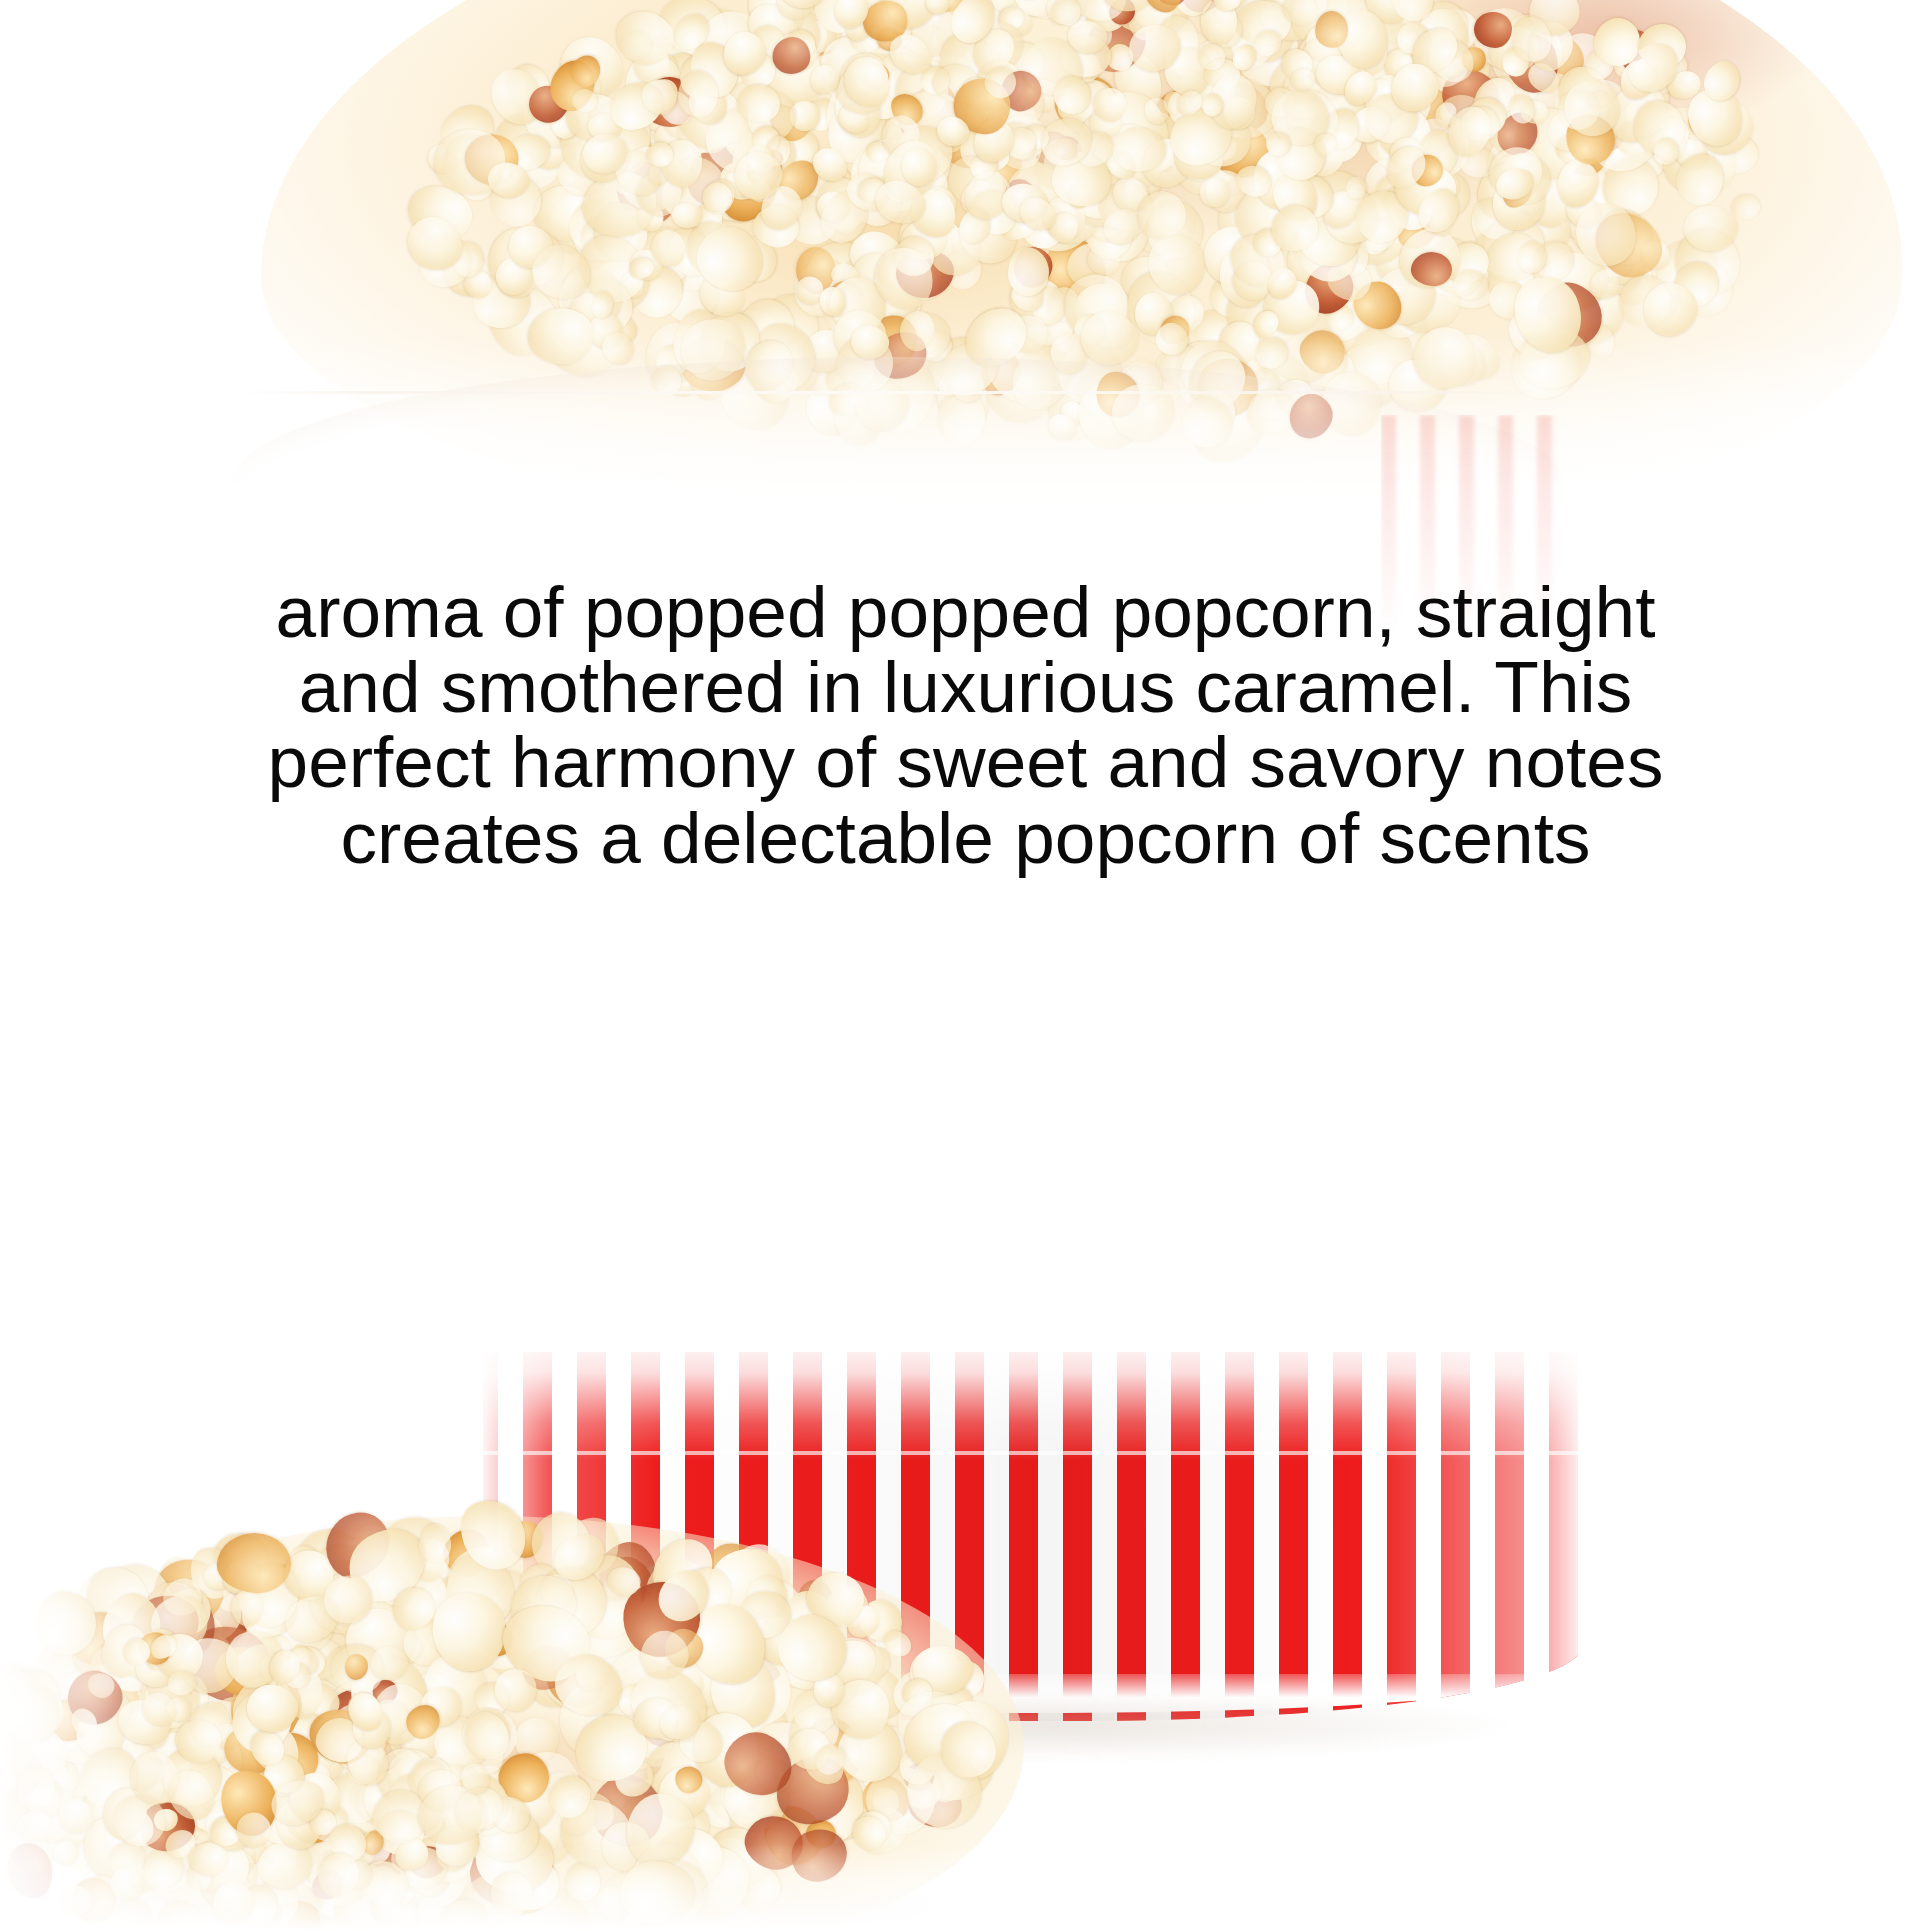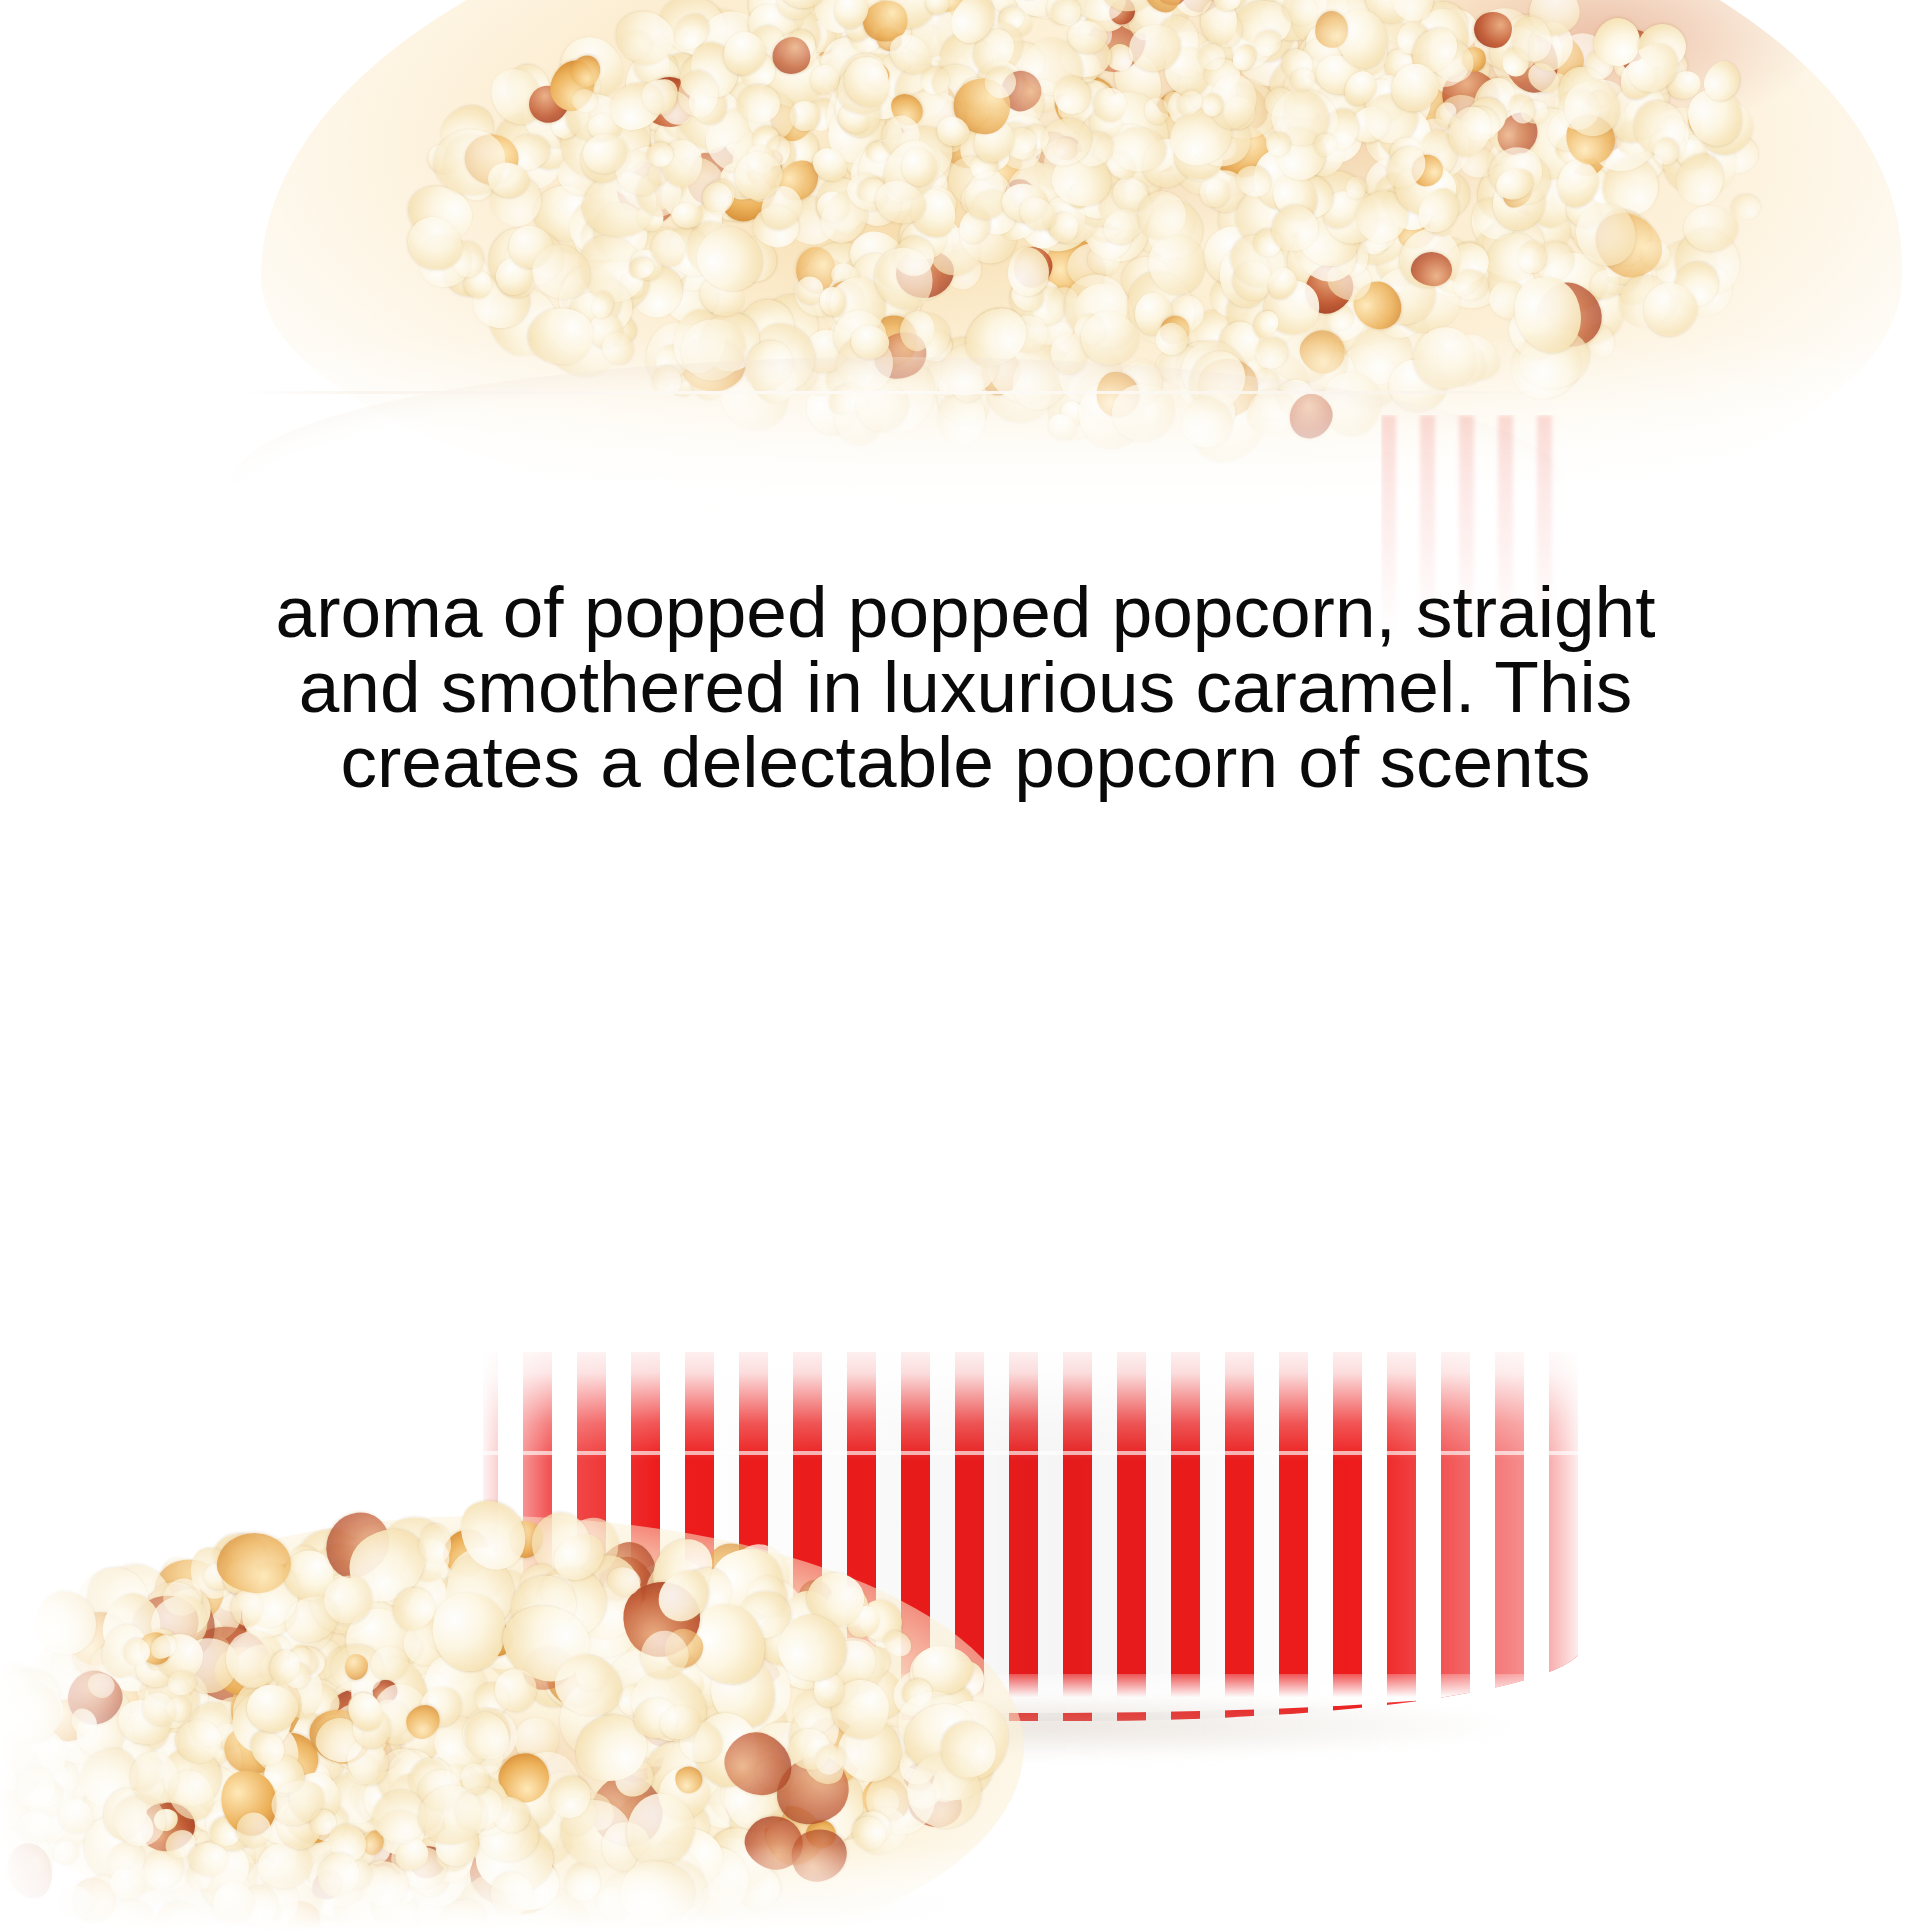--- a/index.html
+++ b/index.html
@@ -1134,20 +1134,21 @@
     <div class="rim-curve"></div>
     <div class="rim-line"></div>
     <div class="top-fade"></div>
   </div>
   <div class="upper-bucket-hint"></div>
 
   <div class="text-zone">
     <div class="body-text" id="description" style="color: rgb(10, 10, 10);">
         <span class="body-line">aroma of popped popped popcorn, straight</span>
         <span class="body-line">and smothered in luxurious caramel. This</span>
+        <span class="body-line">perfect harmony of sweet and savory notes</span>
         <span class="body-line">creates a delectable popcorn of scents</span>
       </div>
   </div>
 
   <div class="bottom-photo">
     <div class="bucket">
       <div class="bucket-stripes"></div>
       <div class="bucket-curve-shade"></div>
       <div class="bucket-seam"></div>
       <div class="bucket-top-fade"></div>

